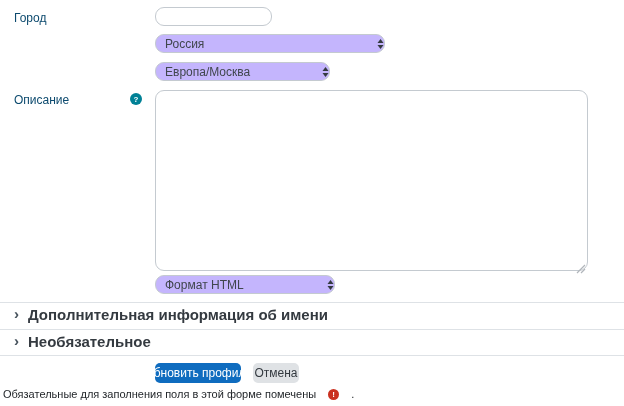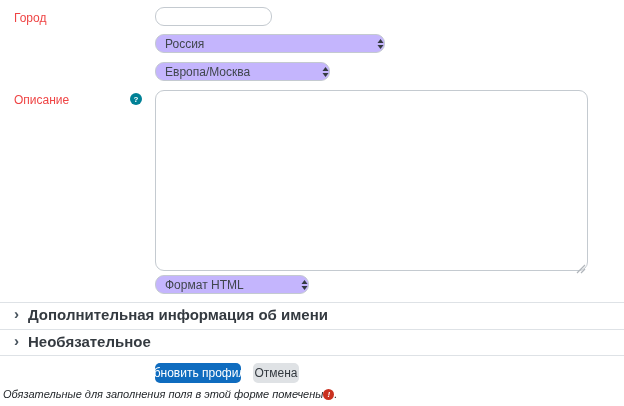--- a/index.html
+++ b/index.html
@@ -12,21 +12,21 @@
     position: relative;
     width: 624px;
     height: 406px;
     background: #fff;
     overflow: hidden;
   }
   .lbl {
     position: absolute;
     left: 14px;
     font-size: 12px;
-    color: #ef4444;
+    color: #0c4a6e;
     white-space: nowrap;
   }
   .text-input {
     position: absolute;
     border: 1px solid #c4cad0;
     border-radius: 9px;
     background: #fff;
     height: 19px;
     font-size: 12px;
     padding: 0 8px;
@@ -129,25 +129,24 @@
     white-space: nowrap;
   }
   .btn-primary { background: #0f6cbf; color: #fff; }
   .btn-secondary { background: #dfe2e5; color: #343a40; }
   .footer-note {
     position: absolute;
     left: 3px;
     top: 388px;
     display: flex;
     align-items: center;
-    gap: 0;
+    gap: 12px;
     font-size: 11px;
     color: #1d2125;
     white-space: nowrap;
-    font-style: italic;
   }
   .req-badge {
     width: 11px;
     height: 11px;
     border-radius: 50%;
     background: #ca3120;
     color: #fff;
     font-size: 8px;
     font-weight: bold;
     display: flex;
@@ -185,21 +184,21 @@
 
   <div class="lbl" style="top:93px;">Описание</div>
   <div class="help-badge" style="left:130px; top:93px;">?</div>
   <textarea class="desc-textarea" style=""></textarea>
   <div class="resize-grip">
     <svg width="10" height="10" viewBox="0 0 10 10">
       <path d="M9 1 L1 9 M9 5 L5 9 M9 9 L9 9" stroke="#b0b5ba" stroke-width="1.2" fill="none"></path>
     </svg>
   </div>
 
-  <div class="sel" style="left:155px; top:275px; width:154px;">
+  <div class="sel" style="left:155px; top:275px; width:180px;">
     <span>Формат HTML</span>
     <span class="arrow">
       <svg width="7" height="10" viewBox="0 0 7 10">
           <path d="M3.5 0 L6.5 4 L0.5 4 Z" fill="#343a40"></path>
           <path d="M3.5 10 L6.5 6 L0.5 6 Z" fill="#343a40"></path>
         </svg>
     </span>
   </div>
 
   <div class="divider" style="top:302px;"></div>

